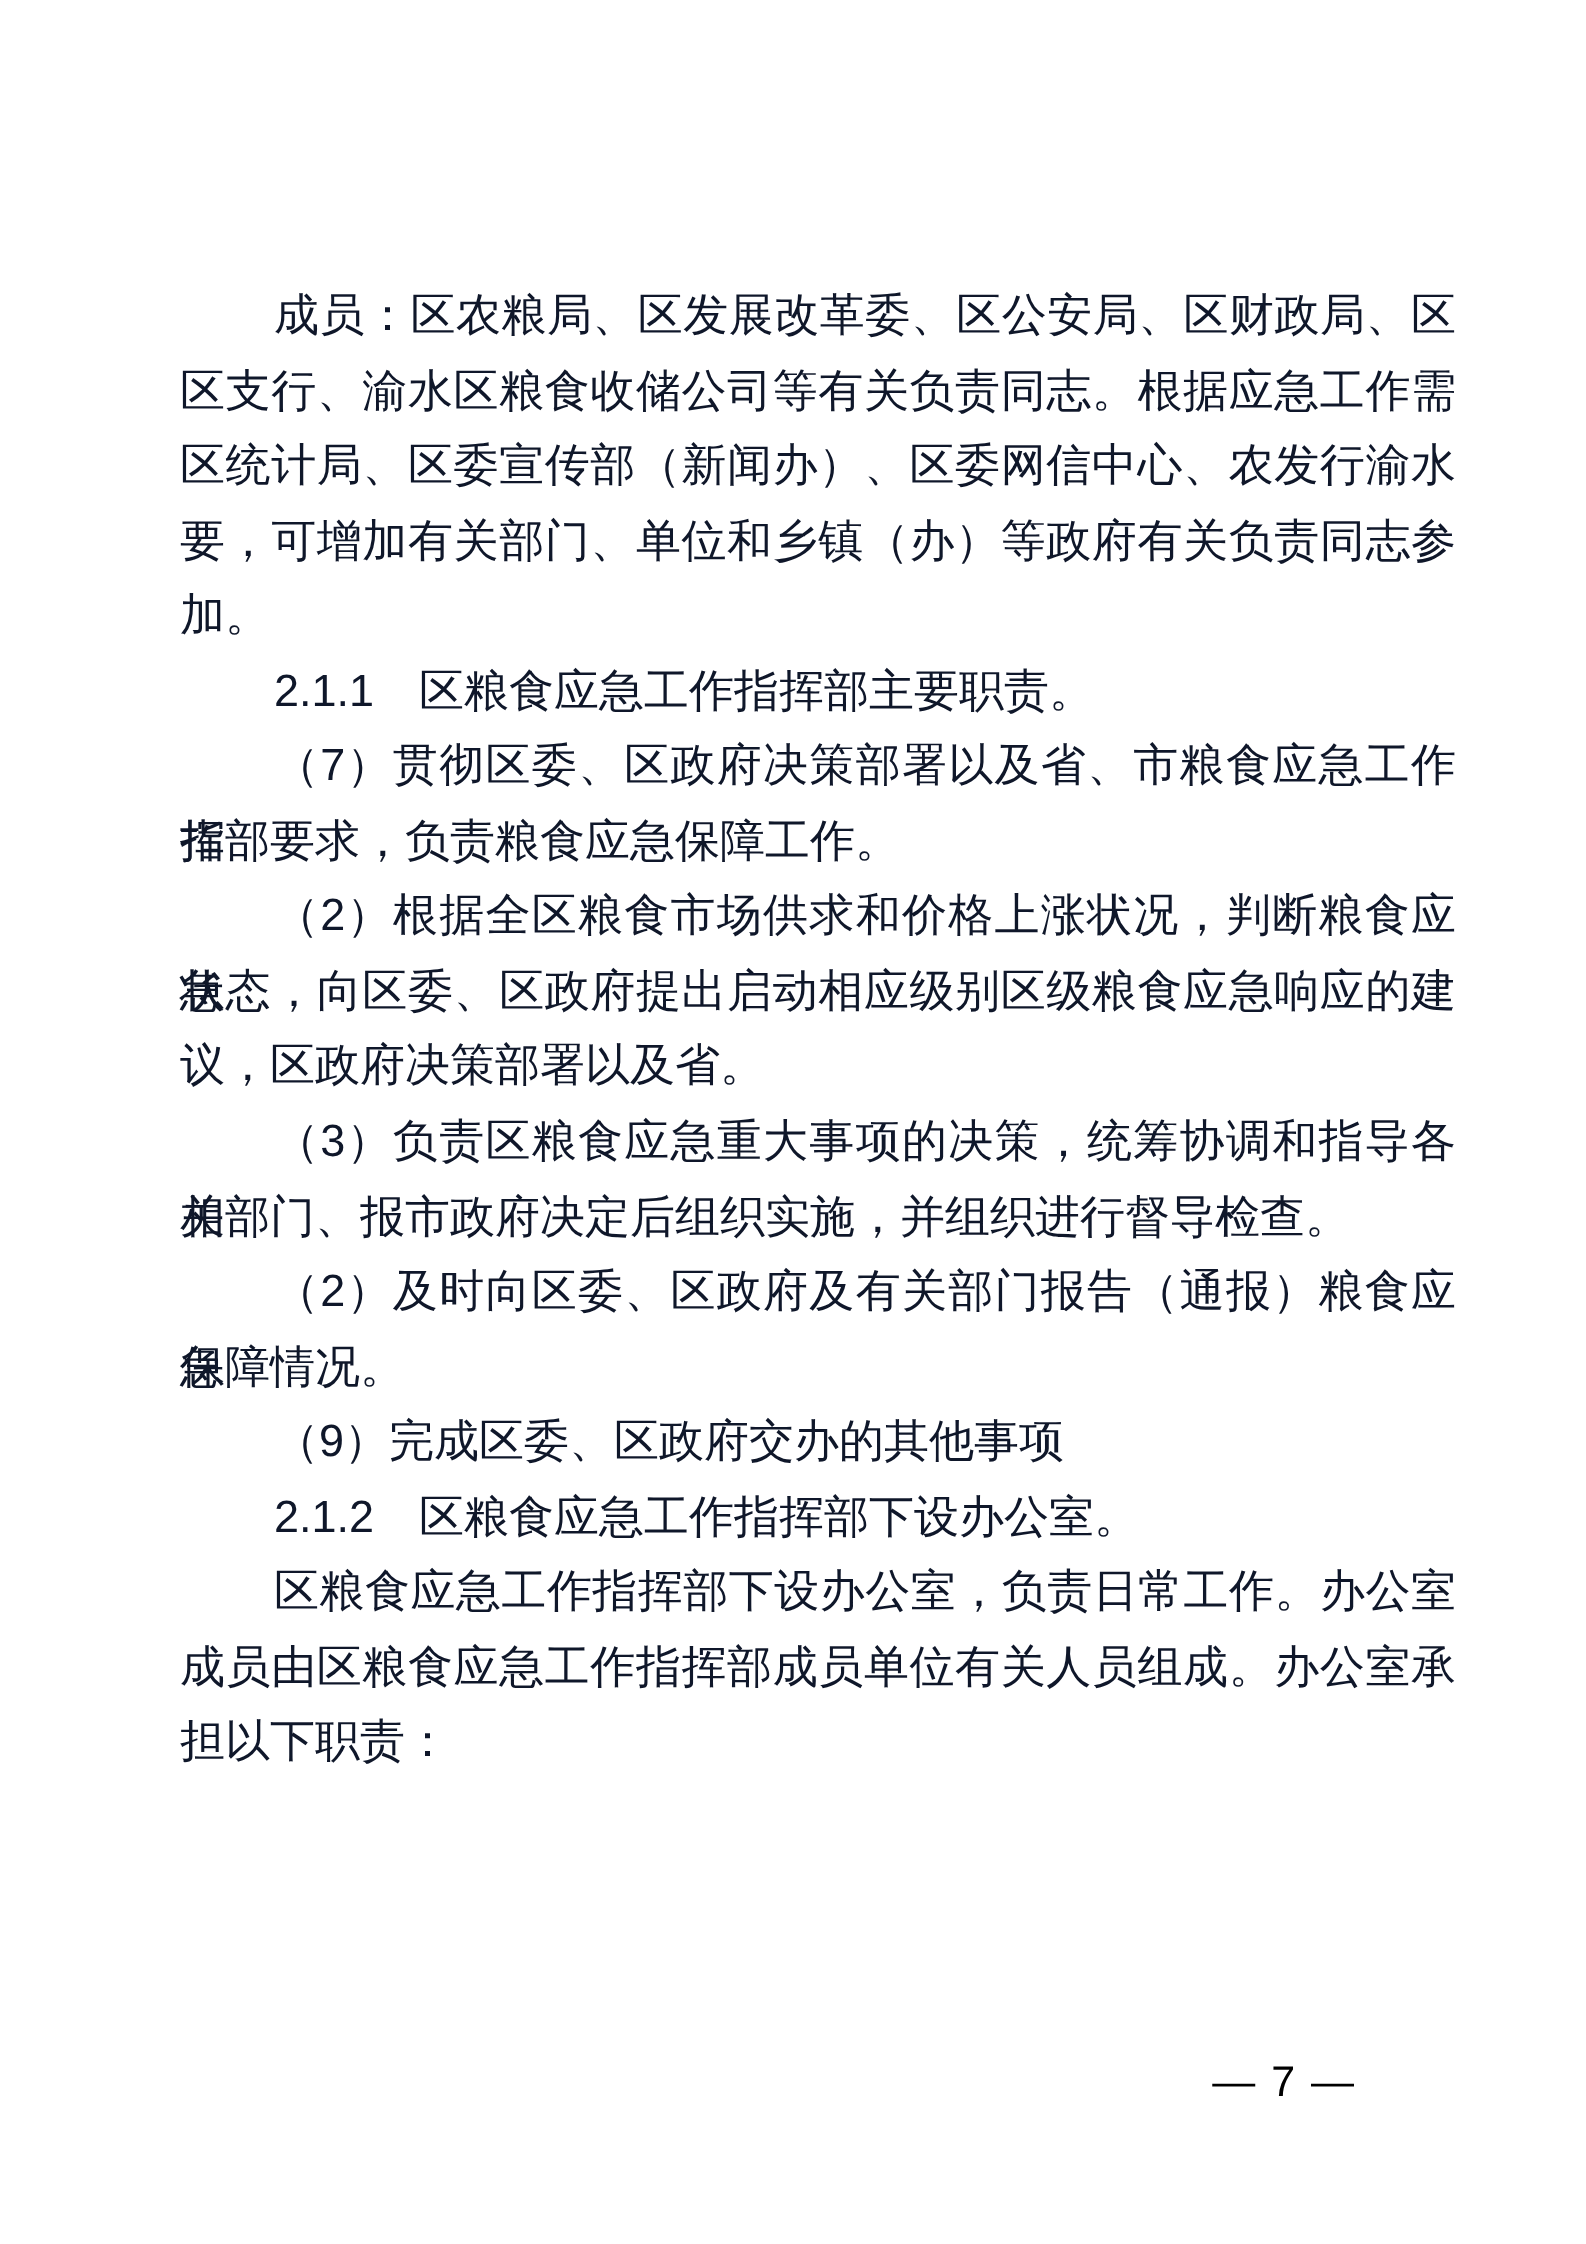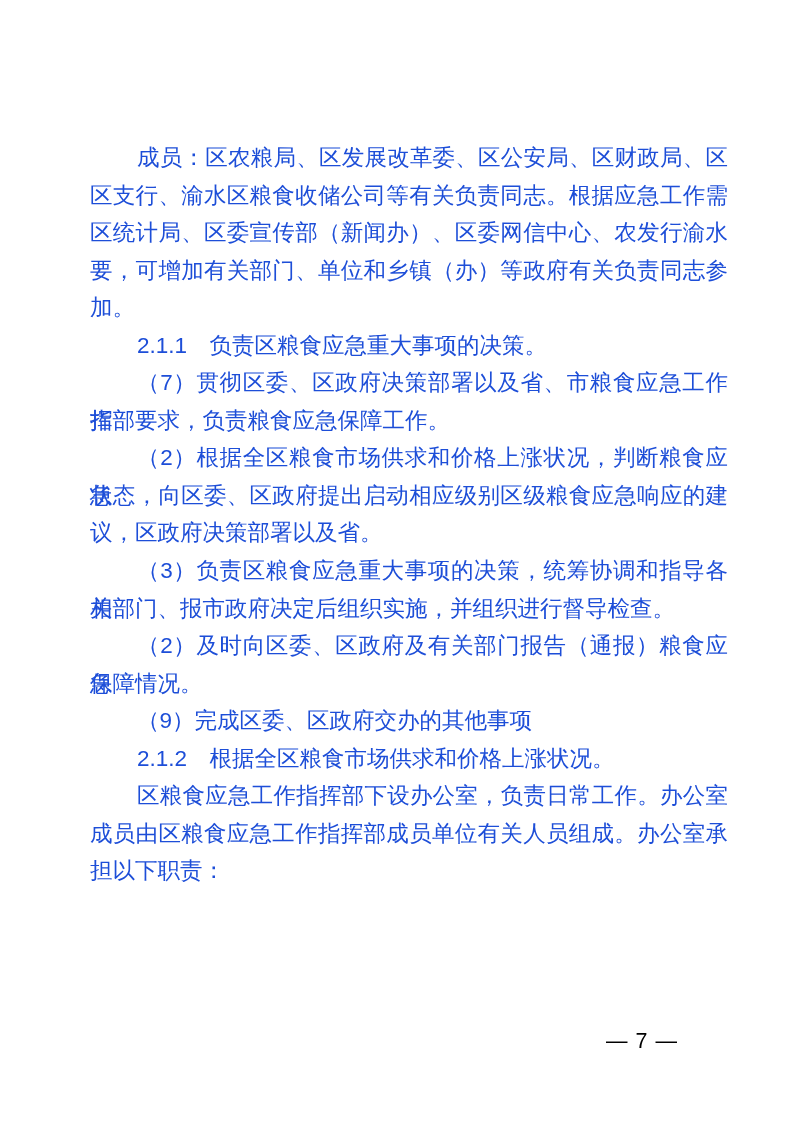--- a/index.html
+++ b/index.html
@@ -21,21 +21,21 @@
     left: 90px;
     top: 139px;
     width: 638px;
   }
   .line {
     font-size: 22.5px;
     line-height: 37.55px;
     height: 37.55px;
     white-space: normal;
     overflow: visible;
-    color: #1d4ed8;
+    color: #0f172a;
     font-weight: 500;
     text-align: left;
   }
   .line.justify {
     text-align: justify;
     text-align-last: justify;
   }
   .line.indent {
     text-indent: 47px;
   }
@@ -55,30 +55,30 @@
 </head>
 <body>
 
 <div class="page">
   <div class="content">
     <div class="line indent justify">成员：区农粮局、区发展改革委、区公安局、区财政局、区</div>
     <div class="line justify">区支行、渝水区粮食收储公司等有关负责同志。根据应急工作需</div>
     <div class="line justify">区统计局、区委宣传部（新闻办）、区委网信中心、农发行渝水</div>
     <div class="line justify">要，可增加有关部门、单位和乡镇（办）等政府有关负责同志参</div>
     <div class="line">加。</div>
-    <div class="line indent">2.1.1　负责区粮食应急重大事项的决策。</div>
+    <div class="line indent">2.1.1　区粮食应急工作指挥部主要职责。</div>
     <div class="line indent justify">（7）贯彻区委、区政府决策部署以及省、市粮食应急工作指</div>
     <div class="line">挥部要求，负责粮食应急保障工作。</div>
     <div class="line indent justify">（2）根据全区粮食市场供求和价格上涨状况，判断粮食应急</div>
     <div class="line justify">状态，向区委、区政府提出启动相应级别区级粮食应急响应的建</div>
     <div class="line">议，区政府决策部署以及省。</div>
     <div class="line indent justify">（3）负责区粮食应急重大事项的决策，统筹协调和指导各相</div>
     <div class="line">关部门、报市政府决定后组织实施，并组织进行督导检查。</div>
     <div class="line indent justify">（2）及时向区委、区政府及有关部门报告（通报）粮食应急</div>
     <div class="line">保障情况。</div>
     <div class="line indent">（9）完成区委、区政府交办的其他事项</div>
-    <div class="line indent">2.1.2　根据全区粮食市场供求和价格上涨状况。</div>
+    <div class="line indent">2.1.2　区粮食应急工作指挥部下设办公室。</div>
     <div class="line indent justify">区粮食应急工作指挥部下设办公室，负责日常工作。办公室</div>
     <div class="line justify">成员由区粮食应急工作指挥部成员单位有关人员组成。办公室承</div>
     <div class="line">担以下职责：</div>
   </div>
   <div class="footer">— 7 —</div>
 </div>
 
 </body></html>

